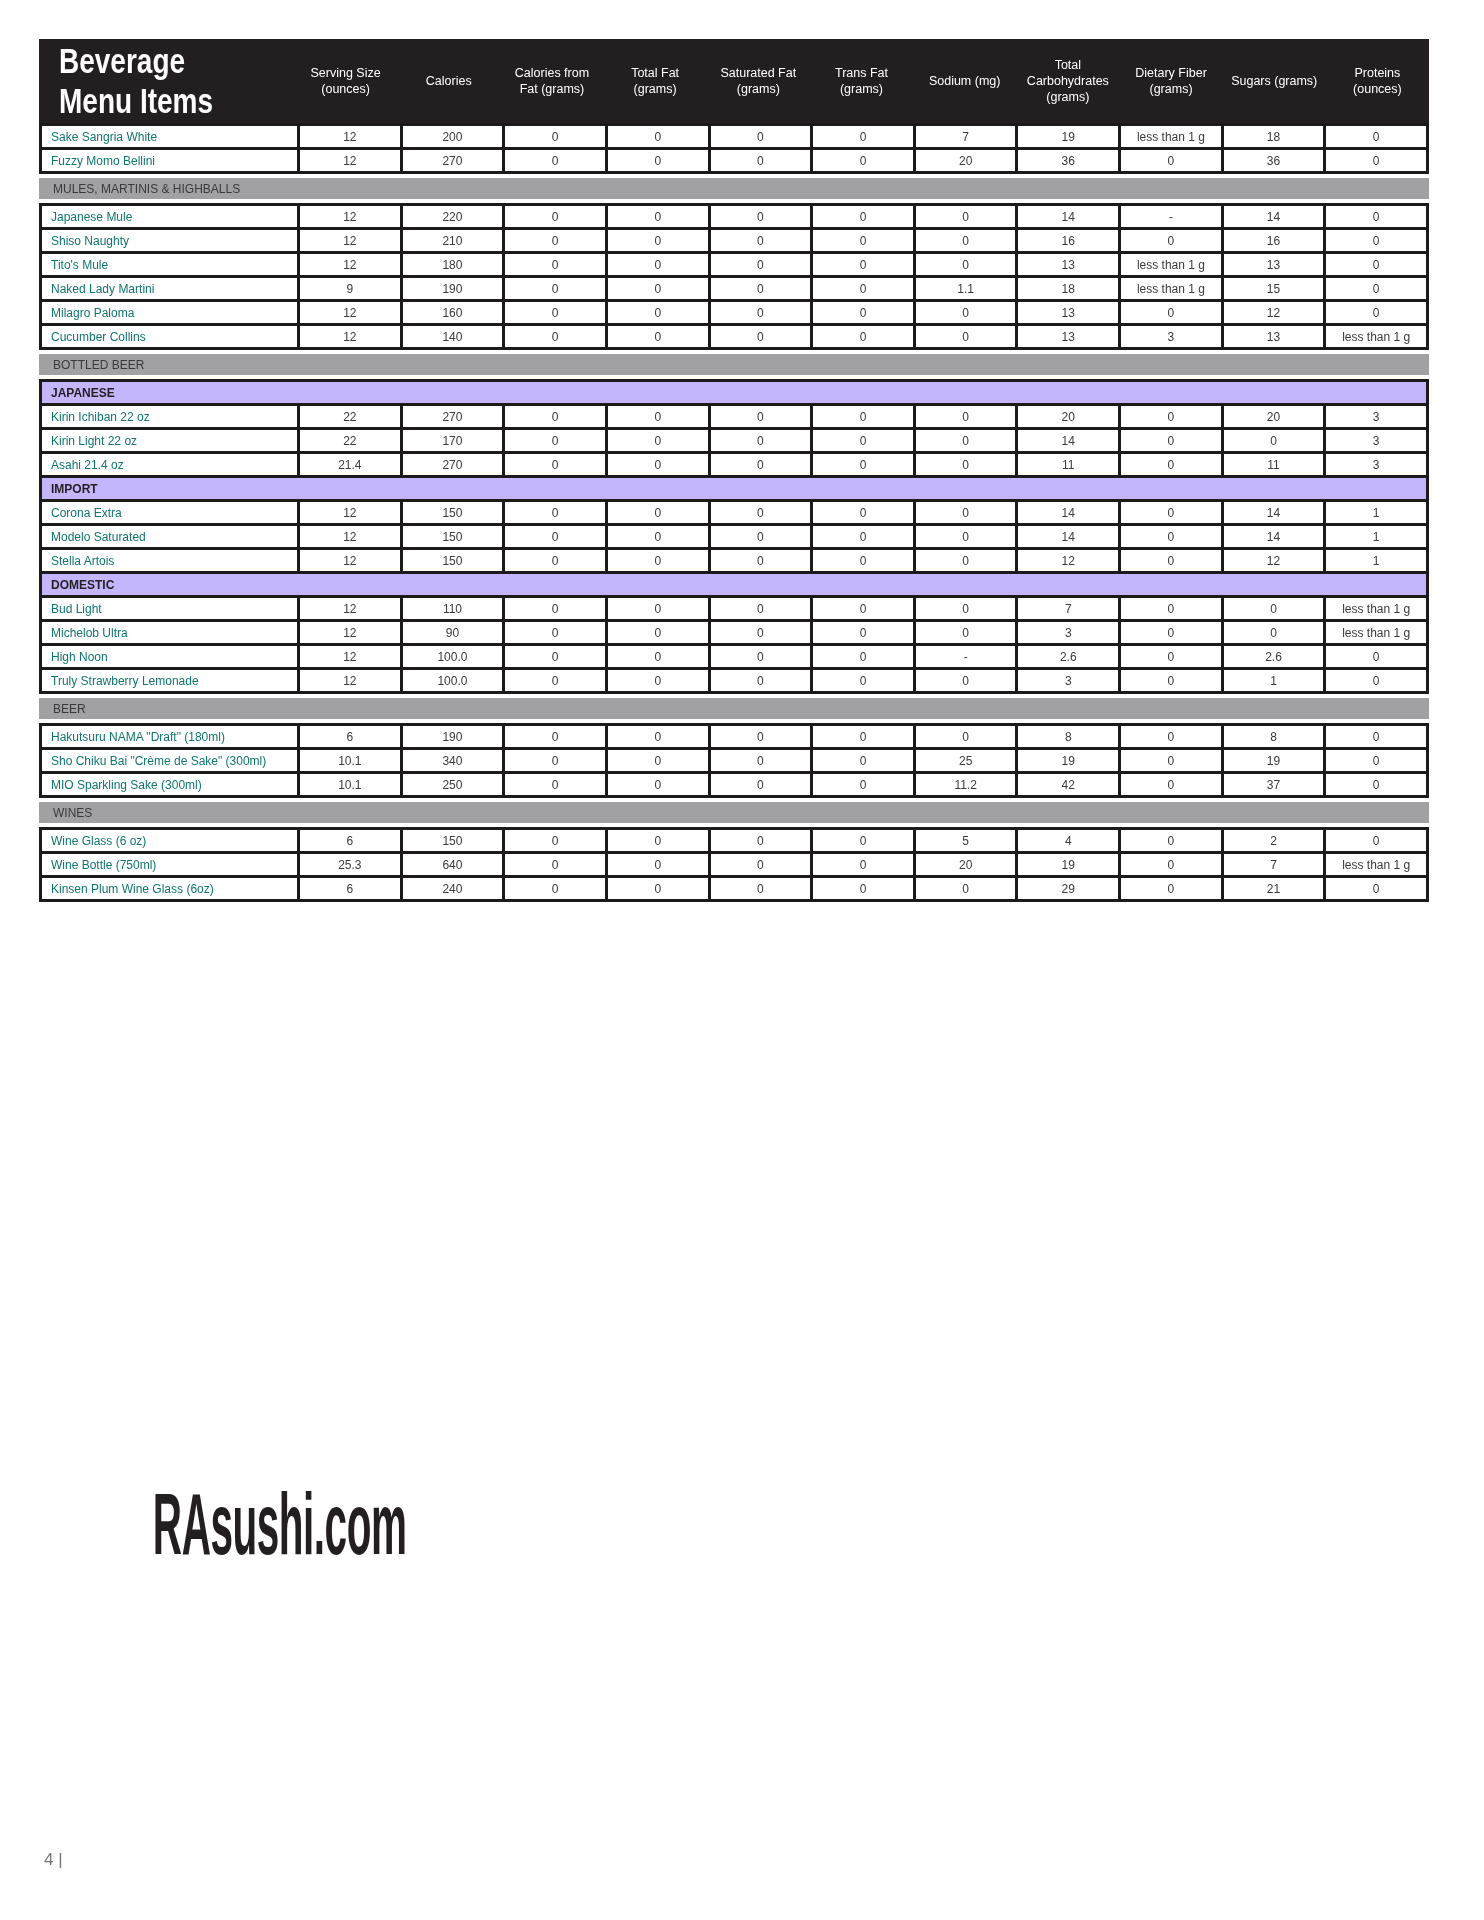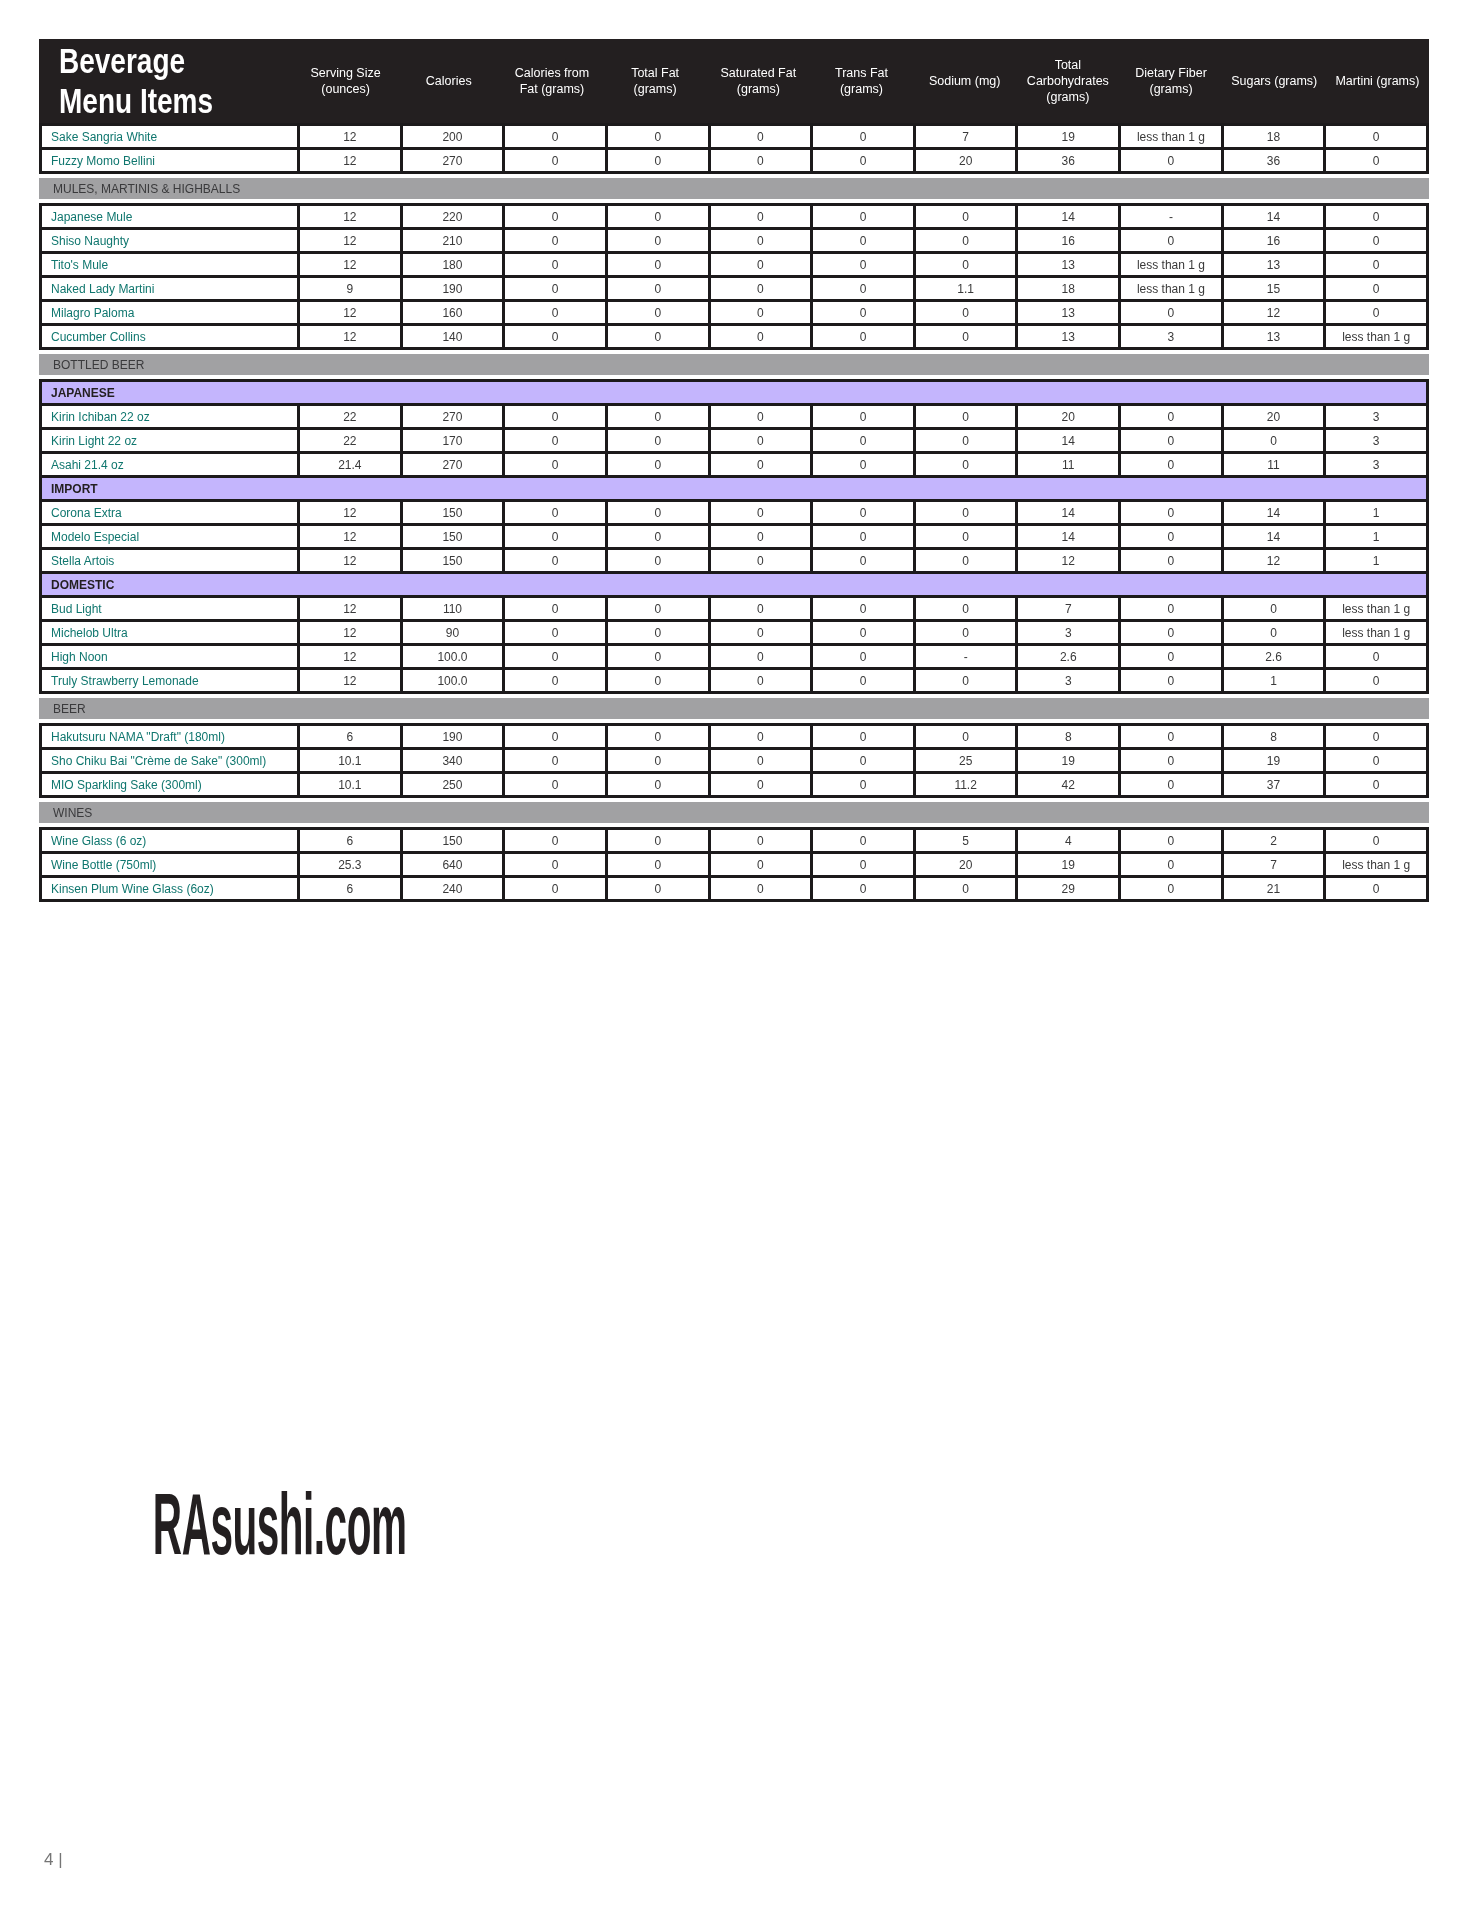--- a/index.html
+++ b/index.html
@@ -73,21 +73,21 @@
     <div class="col-head">Serving Size (ounces)</div>
         <div class="col-head">Calories</div>
         <div class="col-head">Calories from Fat (grams)</div>
         <div class="col-head">Total Fat (grams)</div>
         <div class="col-head">Saturated Fat (grams)</div>
         <div class="col-head">Trans Fat (grams)</div>
         <div class="col-head">Sodium (mg)</div>
         <div class="col-head">Total Carbohydrates (grams)</div>
         <div class="col-head">Dietary Fiber (grams)</div>
         <div class="col-head">Sugars (grams)</div>
-        <div class="col-head">Martini (grams)</div>
+        <div class="col-head">Proteins (ounces)</div>
       </div>
 
     <div id="table-body">
 
     <div class="row item">
           <div class="name">Sake Sangria White</div>
           <div>12</div>
           <div>200</div>
           <div>0</div>
           <div>0</div>
@@ -259,21 +259,21 @@
           <div>0</div>
           <div>0</div>
           <div>0</div>
           <div>0</div>
           <div>14</div>
           <div>0</div>
           <div>14</div>
           <div>1</div>
         </div>
         <div class="row item">
-          <div class="name">Modelo Especial</div>
+          <div class="name">Modelo Saturated</div>
           <div>12</div>
           <div>150</div>
           <div>0</div>
           <div>0</div>
           <div>0</div>
           <div>0</div>
           <div>0</div>
           <div>14</div>
           <div>0</div>
           <div>14</div>

